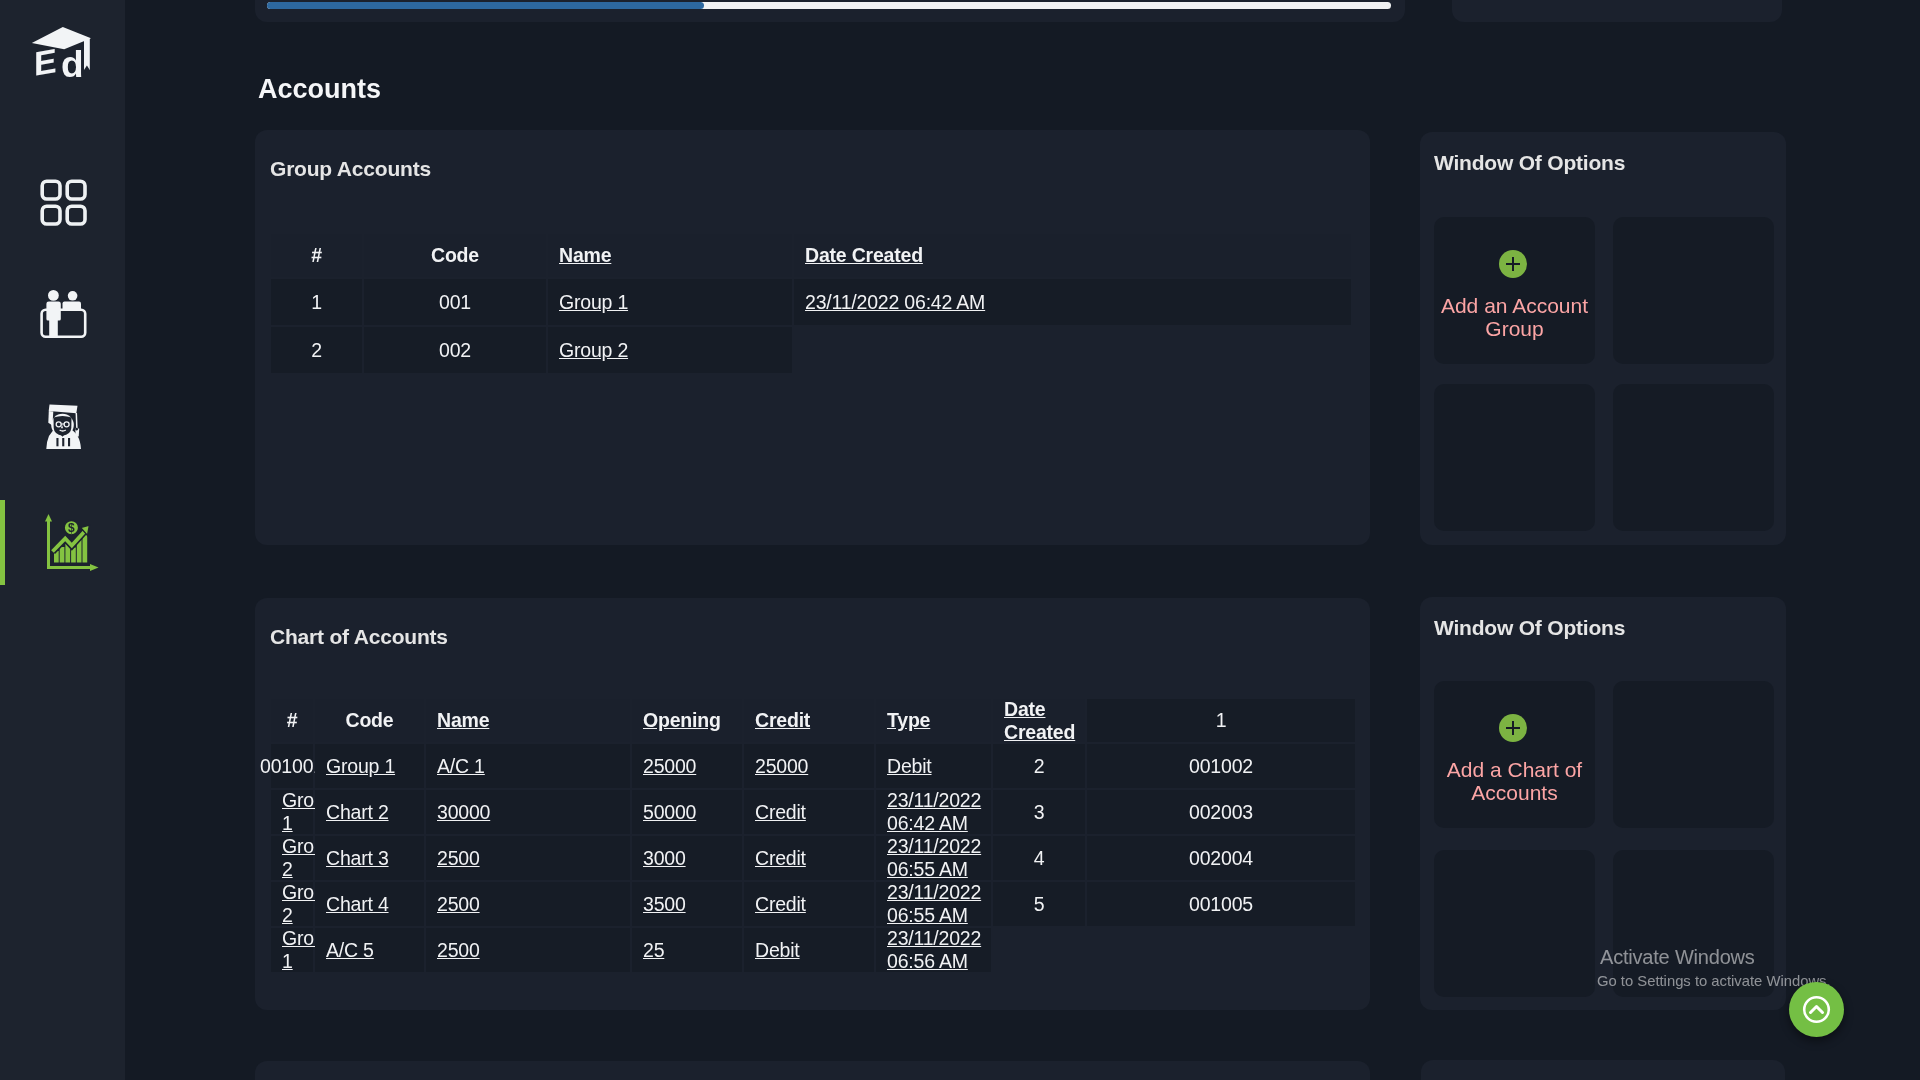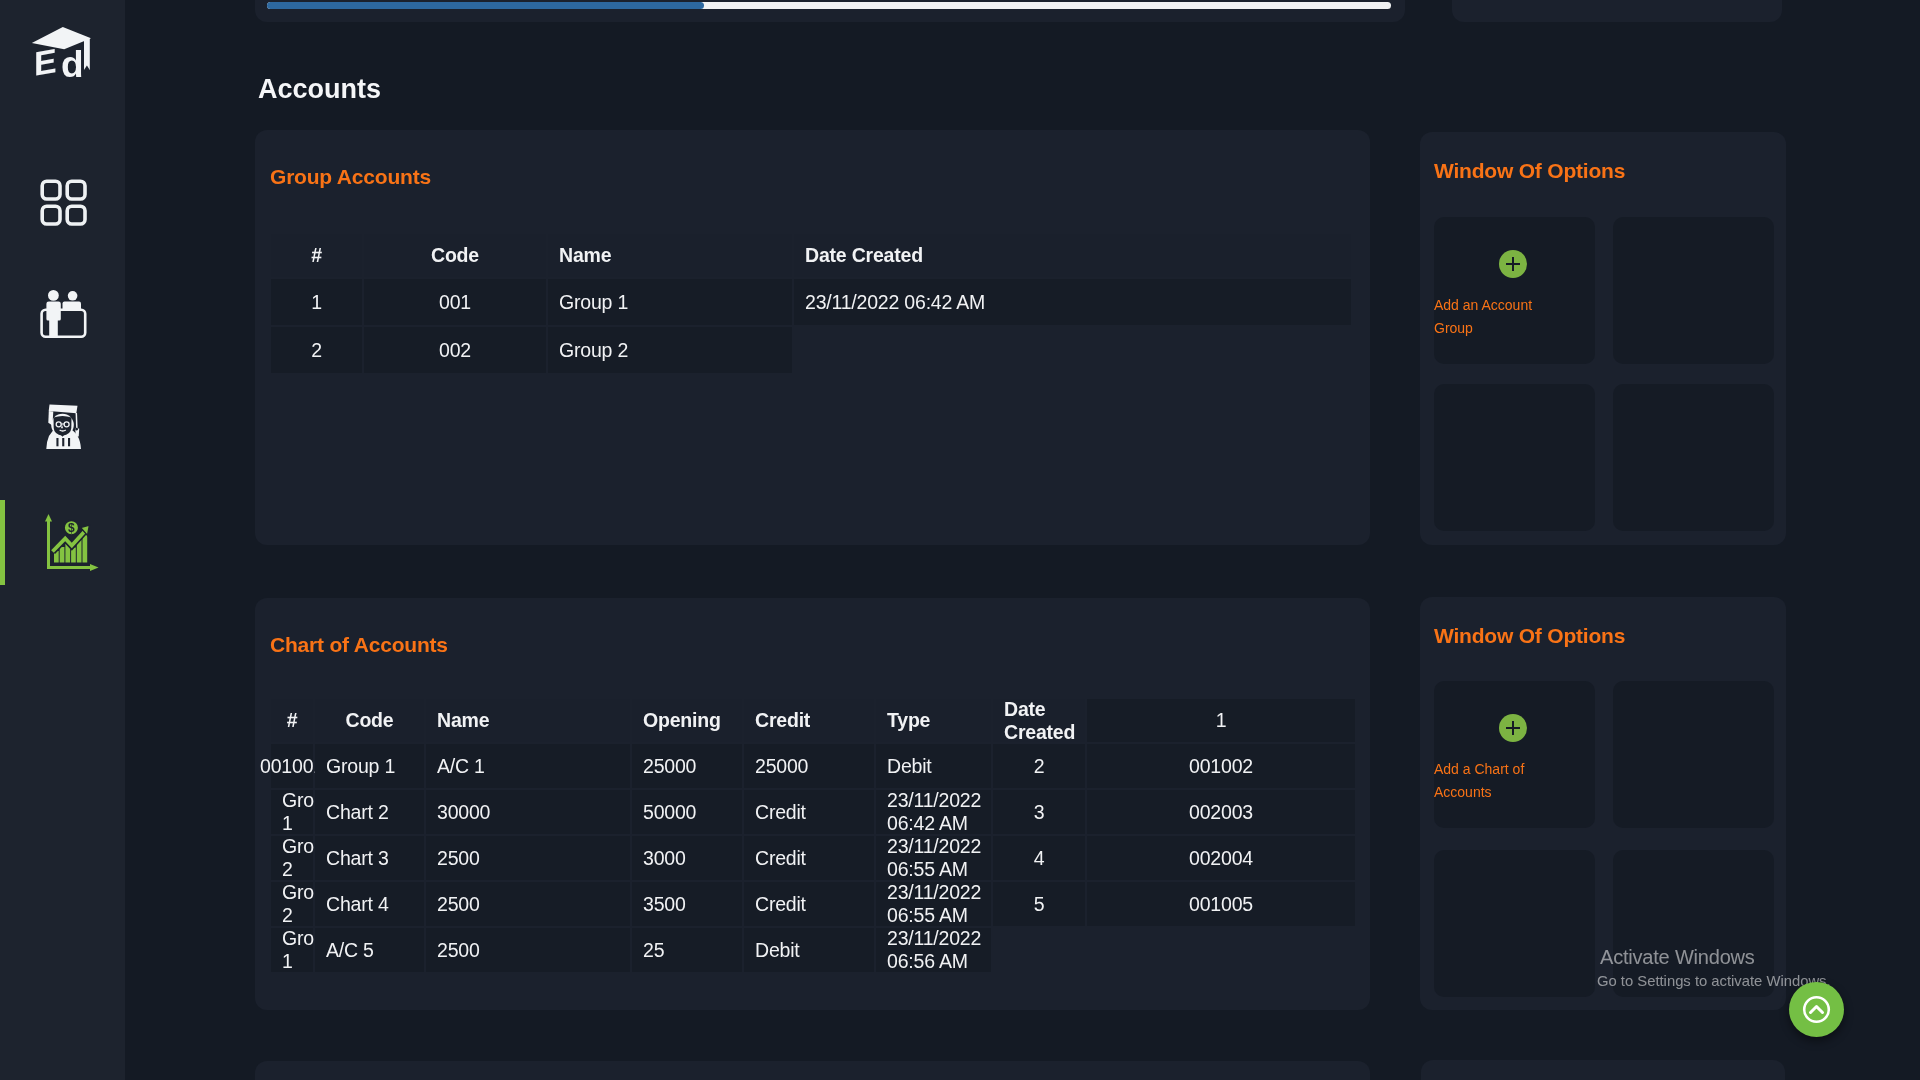--- a/index.html
+++ b/index.html
@@ -2,28 +2,28 @@
 <html><head>
 <meta charset="utf-8">
 <style>
   * { margin:0; padding:0; box-sizing:border-box; }
   html,body { width:1920px; height:1080px; overflow:hidden; background:#141a24;
     font-family:"Liberation Sans", sans-serif; color:#fff; }
   .abs { position:absolute; }
   .sidebar { position:absolute; left:0; top:0; width:125px; height:1080px; background:#1d232e; }
   .activebar { position:absolute; left:0; top:500px; width:5px; height:85px; background:#84c341; }
   .card { position:absolute; background:#1b212d; border-radius:12px; }
-  .cardtitle { font-size:21px; font-weight:bold; color:#f97316; letter-spacing:-0.2px;margin-top:8px; }
+  .cardtitle { font-size:21px; font-weight:bold; color:#e5e5e5; letter-spacing:-0.2px; }
   .tbl { position:absolute; display:grid; gap:2px; }
   .tbl div { background:#161c26; font-size:19.5px; letter-spacing:-0.2px; display:flex; align-items:center; color:#f1f2f4; }
   .tbl .hd { background:#1a202c; font-weight:bold; }
   .tbl .c { justify-content:center; }
-  .tbl .l { padding-left:11px; }
+  .tbl .l { padding-left:11px;text-decoration:underline; }
   .optbox { position:absolute; width:161px; height:147px; background:#151b25; border-radius:10px; }
-  .opttxt { position:absolute; width:161px; font-size:14px; line-height:23px; color:#f97316; }
+  .opttxt { position:absolute; width:161px; text-align:center; font-size:21px; line-height:23px; color:#fca5a5; }
   .pluscir { position:absolute; width:28px; height:28px; border-radius:50%; background:#7cb342; }
   .pluscir:before { content:""; position:absolute; left:7px; top:12.8px; width:14px; height:2.4px; background:#151b25; }
   .pluscir:after { content:""; position:absolute; left:12.8px; top:7px; width:2.4px; height:14px; background:#151b25; }
 </style>
 </head>
 <body>
 
 <div class="sidebar">
   <div id="logo" class="abs" style="left:31px;top:26px;">
     <svg width="61" height="52" viewBox="0 0 61 52">

